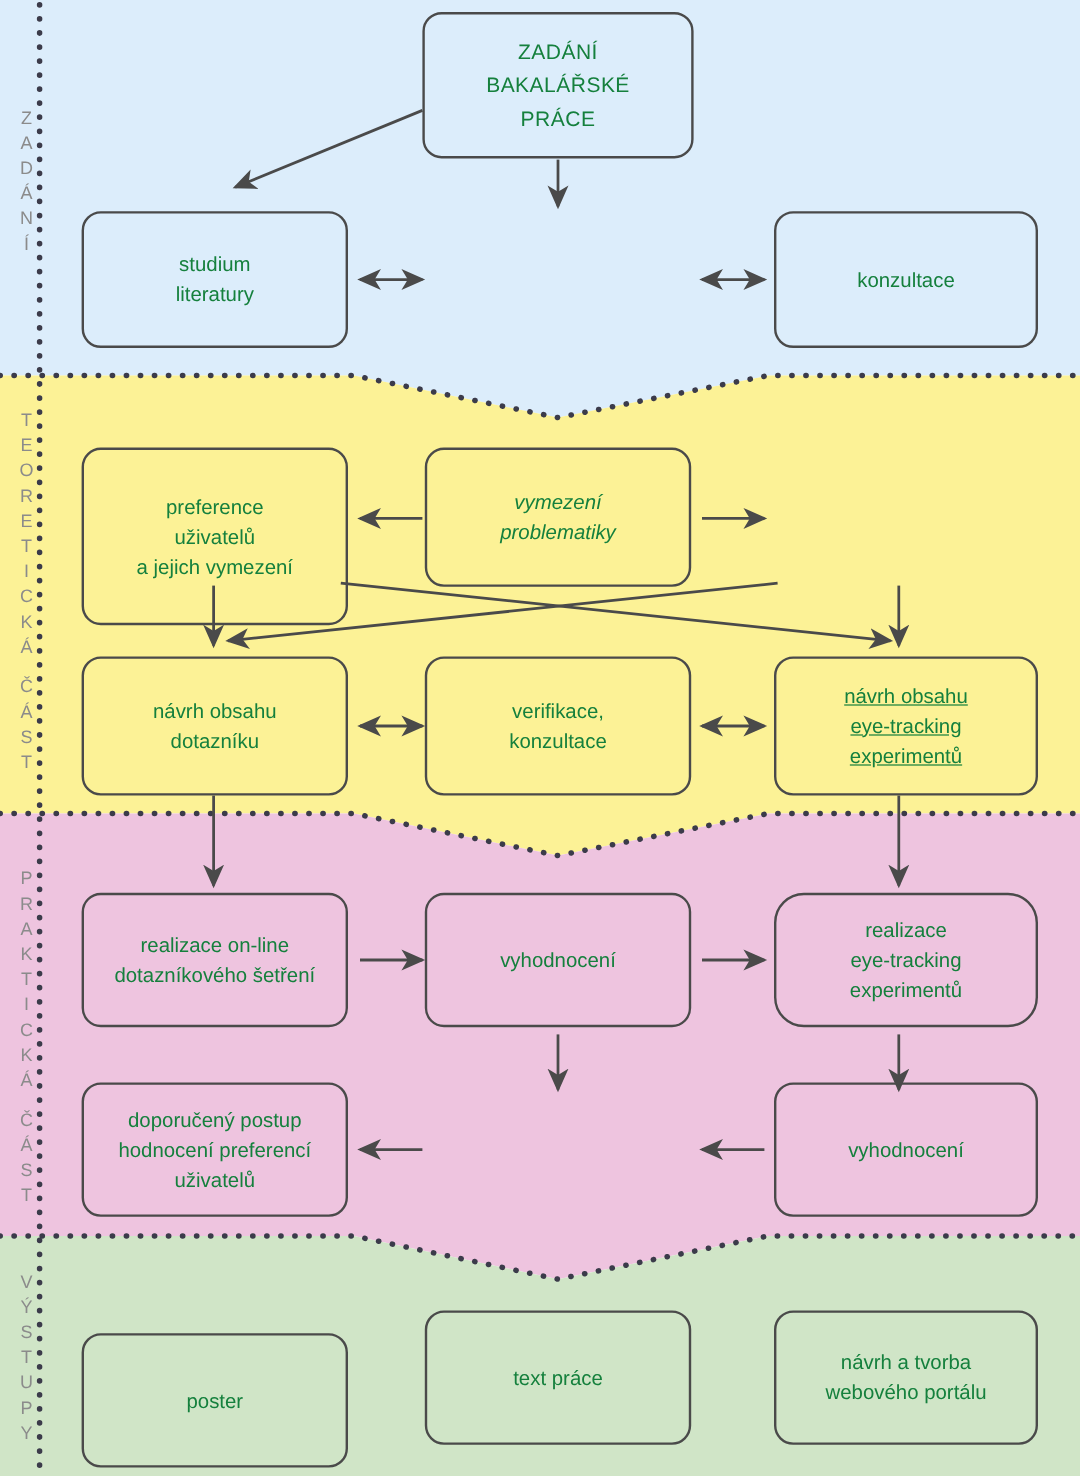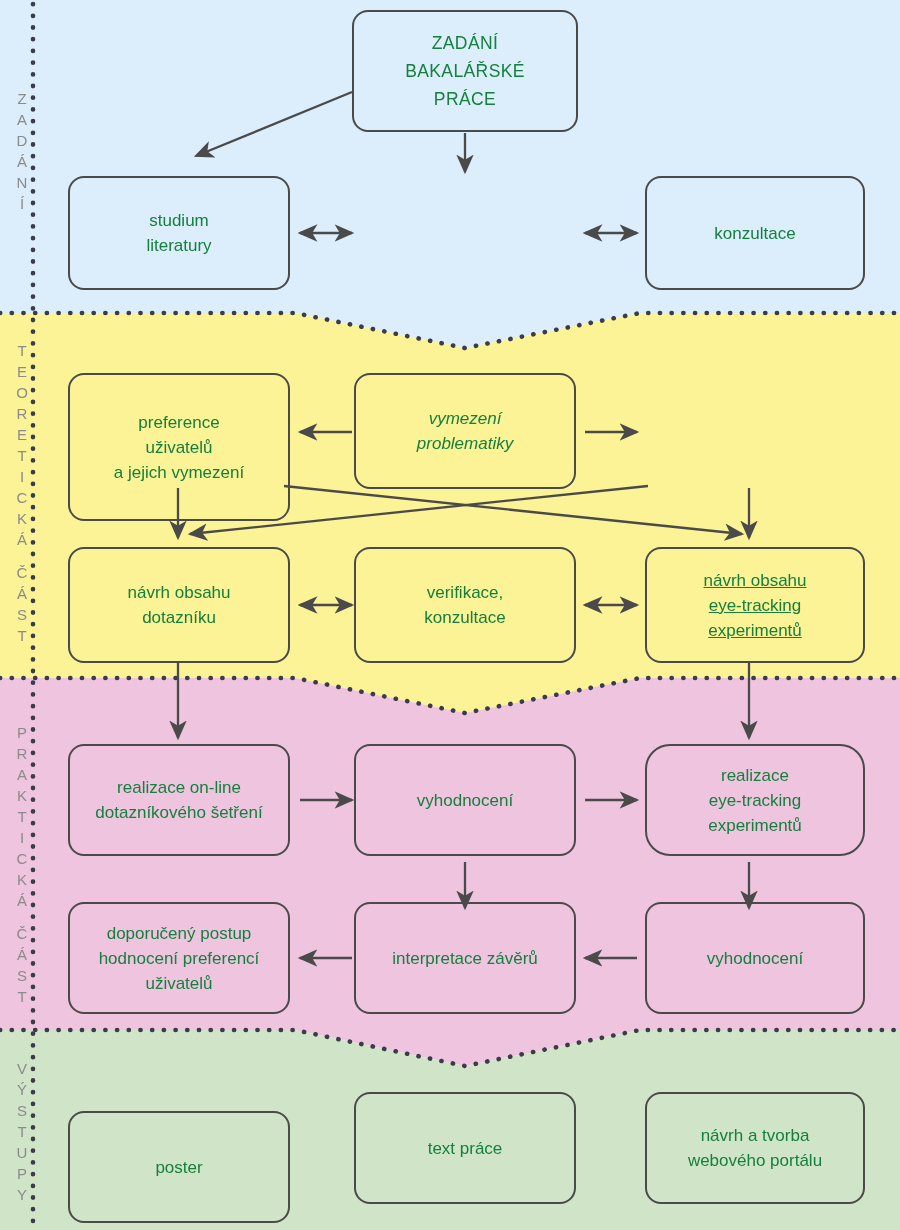--- a/index.html
+++ b/index.html
@@ -213,23 +213,20 @@
   <div class="node" style="left:645px;top:744px;width:220px;height:112px;border-radius:25px;">
     <span class="lines">realizace
 eye-tracking
 experimentů</span>
   </div>
   <div class="node" style="left:68px;top:902px;width:222px;height:112px;">
     <span class="lines">doporučený postup
 hodnocení preferencí
 uživatelů</span>
   </div>
-  <div class="node" style="left:354px;top:902px;width:222px;height:112px;">
-    <span class="lines">interpretace závěrů</span>
-  </div>
   <div class="node" style="left:645px;top:902px;width:220px;height:112px;">
     <span class="lines">vyhodnocení</span>
   </div>
 
   <div class="node" style="left:68px;top:1092px;width:222px;height:112px;margin-top:19px;">
     <span class="lines">poster</span>
   </div>
   <div class="node" style="left:354px;top:1092px;width:222px;height:112px;">
     <span class="lines">text práce</span>
   </div>

